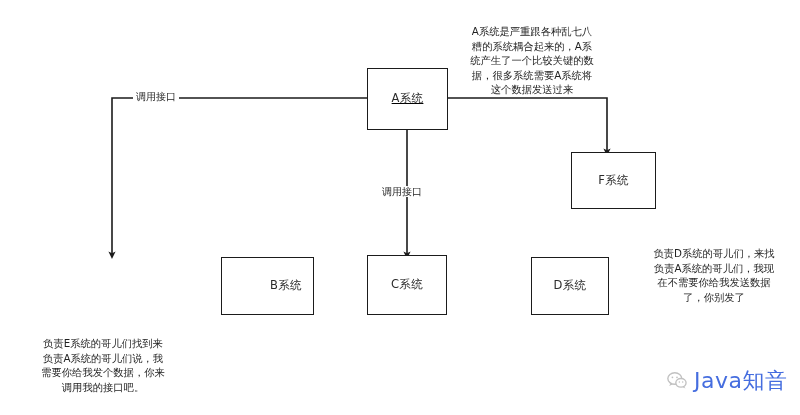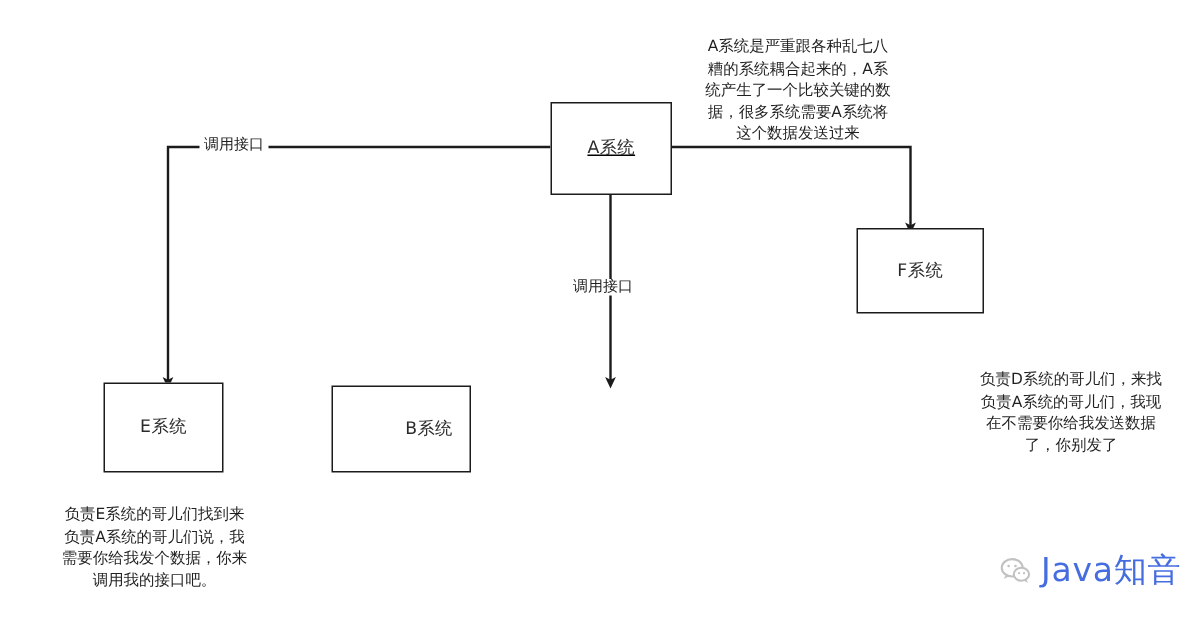--- a/index.html
+++ b/index.html
@@ -109,29 +109,32 @@
   </svg>
 
   <div class="sysbox" style="left:367px; top:68px; width:81px; height:62px;text-decoration:underline;">
     <span class="sysbox-label">A系统</span>
   </div>
 
   <div class="sysbox" style="left:571px; top:152px; width:85px; height:57px;">
     <span class="sysbox-label">F系统</span>
   </div>
 
-  <div class="sysbox" style="left:69px; top:255px; width:80px; height:60px;">
-    <span class="sysbox-label">E系统</span>
-  </div>
 
   <div class="sysbox" style="left:221px; top:257px; width:93px; height:58px;padding-left:37px;">
     <span class="sysbox-label">B系统</span>
   </div>
 
+  <div class="sysbox" style="left:367px; top:255px; width:80px; height:60px;">
+    <span class="sysbox-label">C系统</span>
+  </div>
 
+  <div class="sysbox" style="left:531px; top:257px; width:78px; height:58px;">
+    <span class="sysbox-label">D系统</span>
+  </div>
 
   <div class="edge-label" style="left:133px; top:91px;">调用接口</div>
 
   <div class="edge-label" style="left:379px; top:186px;">调用接口</div>
 
 
   <div class="note center" style="left:452px; top:24px; width:160px;">A系统是严重跟各种乱七八
 糟的系统耦合起来的，A系
 统产生了一个比较关键的数
 据，很多系统需要A系统将

